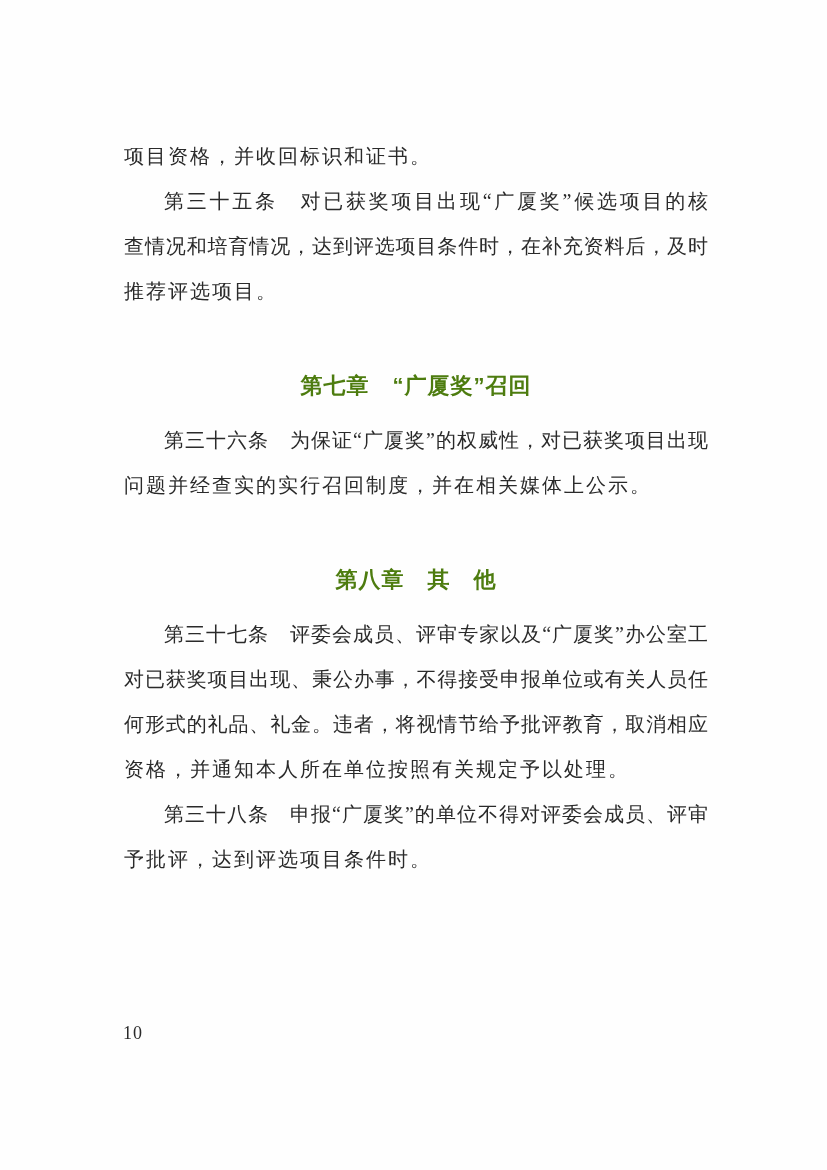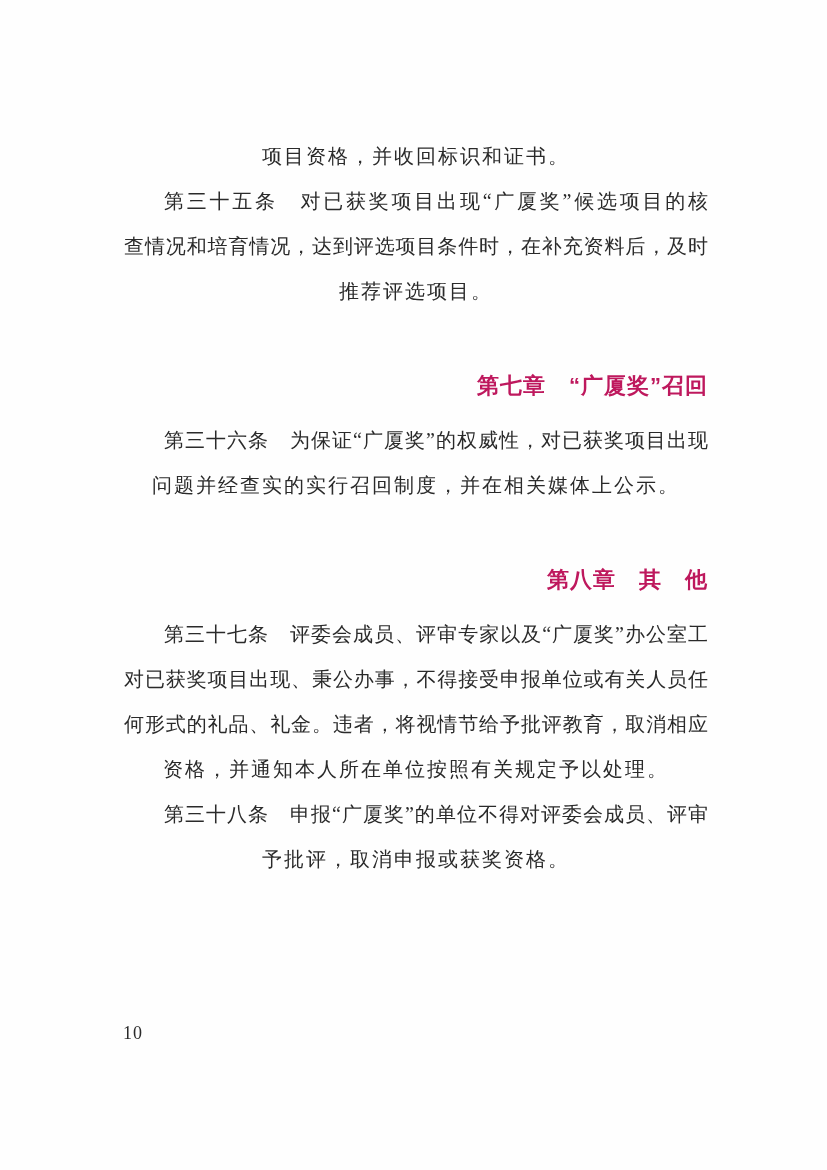--- a/index.html
+++ b/index.html
@@ -29,35 +29,35 @@
   }
   
   .line.fill {
     text-align: justify;
     text-align-last: justify;
     text-justify: inter-ideograph;
   }
   
   .line.end {
     letter-spacing: 2px;
-    text-align: center;
+    text-align: left;
   }
   
   .line.indent {
     text-indent: 2em;
   }
   .heading {
     font-family: "Liberation Sans", "DejaVu Sans", sans-serif;
     font-size: 22px;
     font-weight: 700;
     line-height: 45px;
     height: 45px;
-    text-align: right;
+    text-align: center;
     letter-spacing: 1px;
-    color: #be185d;
+    color: #4d7c0f;
     margin-top: 49px;
     margin-bottom: 10px;
   }
   .pageno {
     position: absolute;
     left: 123px;
     top: 1022px;
     font-size: 18px;
     line-height: 22px;
     color: #2a2a2a;
@@ -91,19 +91,19 @@
 
     <div class="para">
       <div class="line fill indent">第三十七条　评委会成员、评审专家以及“广厦奖”办公室工</div>
       <div class="line fill">对已获奖项目出现、秉公办事，不得接受申报单位或有关人员任</div>
       <div class="line fill">何形式的礼品、礼金。违者，将视情节给予批评教育，取消相应</div>
       <div class="line end">资格，并通知本人所在单位按照有关规定予以处理。</div>
     </div>
 
     <div class="para">
       <div class="line fill indent">第三十八条　申报“广厦奖”的单位不得对评委会成员、评审</div>
-      <div class="line end">予批评，取消申报或获奖资格。</div>
+      <div class="line end">予批评，达到评选项目条件时。</div>
     </div>
 
   </div>
 
   <div class="pageno">10</div>
 </div>
 
 </body></html>

